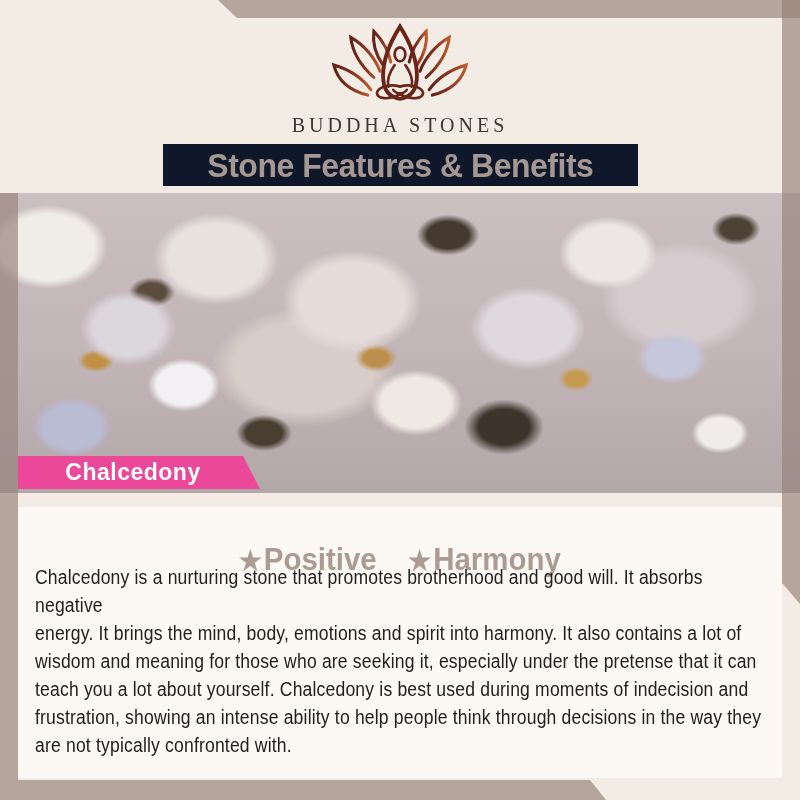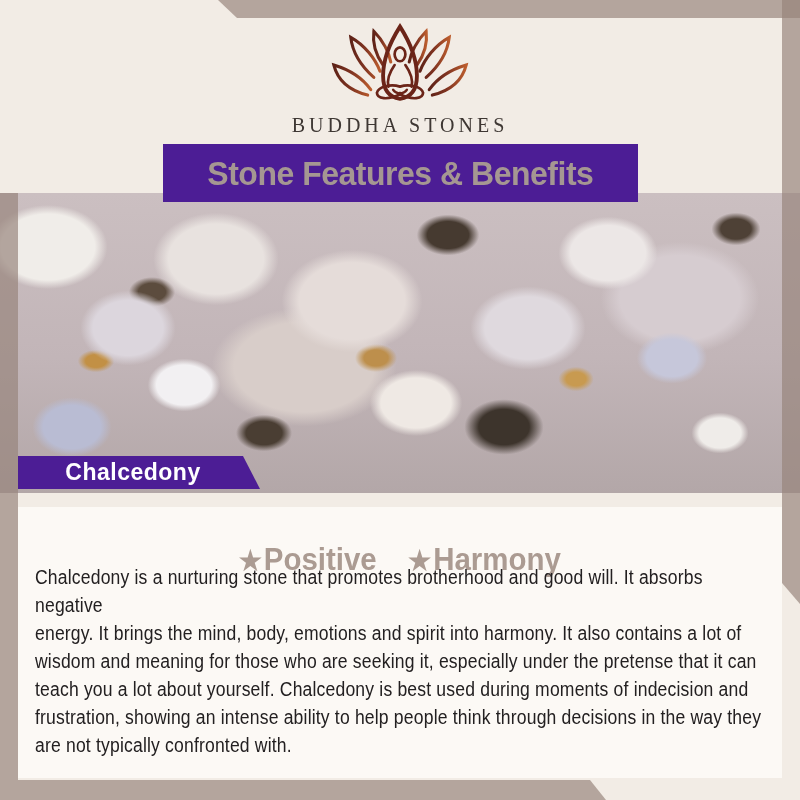--- a/index.html
+++ b/index.html
@@ -19,22 +19,22 @@
     clip-path:polygon(0 0,calc(100% - 16px) 0,100% 100%,0 100%);}
   
   .logo-wrap{position:absolute;top:22px;left:0;width:800px;text-align:center;z-index:2;}
   .brand-name{
     position:absolute;top:114px;left:0;width:800px;text-align:center;
     font-family:"Liberation Serif",serif;font-size:20px;letter-spacing:4px;
     color:#3e3733;z-index:2;
   }
   
   .banner{
-    position:absolute;left:163px;top:144px;width:475px;height:58px;
-    background:#4c1d95;z-index:3;display:flex;align-items:center;justify-content:center;
+    position:absolute;left:163px;top:144px;width:475px;height:42px;
+    background:#0f172a;z-index:3;display:flex;align-items:center;justify-content:center;
   }
   .banner h1{
     margin:0;font-size:34px;font-weight:bold;color:#a59792;
     letter-spacing:-0.5px;transform:scaleX(0.94);white-space:nowrap;
   }
   
   .photo{
     position:absolute;left:0;top:193px;width:800px;height:300px;z-index:1;
     background:
       radial-gradient(85px 60px at 6% 18%, #f0ede9 0 55%, rgba(240,237,233,0) 70%),
@@ -56,21 +56,21 @@
       radial-gradient(42px 30px at 90% 80%, #efece9 0 50%, rgba(0,0,0,0) 68%),
       radial-gradient(36px 24px at 92% 12%, #4e4136 0 42%, rgba(0,0,0,0) 68%),
       radial-gradient(26px 18px at 72% 62%, #c89a50 0 38%, rgba(0,0,0,0) 68%),
       radial-gradient(140px 90px at 38% 58%, #d8cdc9 0 50%, rgba(0,0,0,0) 66%),
       radial-gradient(120px 85px at 85% 35%, #d6ccd0 0 50%, rgba(0,0,0,0) 66%),
       linear-gradient(180deg,#cbbfc1 0%,#c2b5b8 55%,#b3a7a8 100%);
   }
   
   .stone-label{
     position:absolute;left:18px;top:456px;width:242px;height:33px;z-index:7;
-    background:#4c1d95;display:flex;align-items:center;justify-content:center;
+    background:#ec4899;display:flex;align-items:center;justify-content:center;
     clip-path:polygon(0 0,calc(100% - 17px) 0,100% 100%,0 100%);
   }
   .stone-label span{
     color:#ffffff;font-weight:bold;font-size:23px;letter-spacing:0.5px;
     transform:translateX(-6px);white-space:nowrap;
   }
   
   .panel{
     position:absolute;left:18px;top:507px;width:764px;height:271px;
     background:#fcf9f5;z-index:2;

